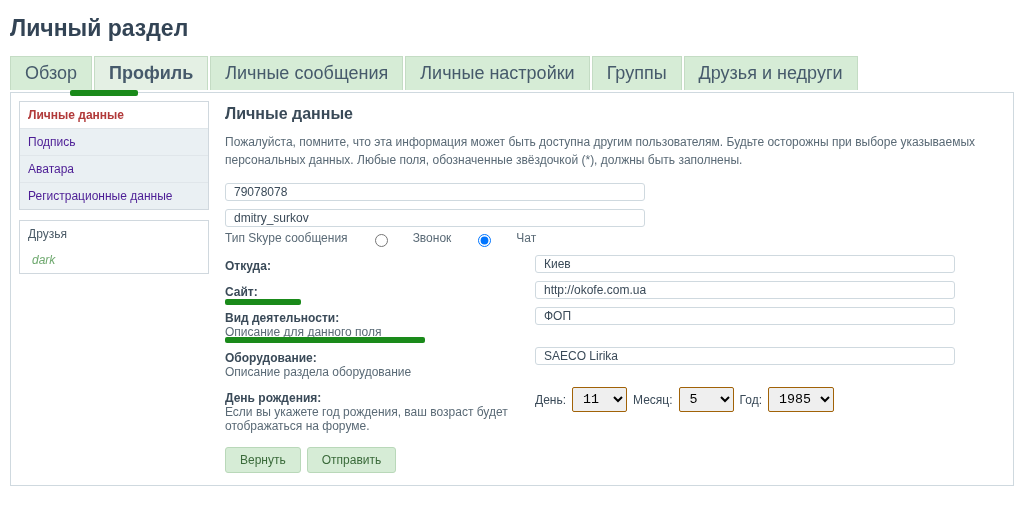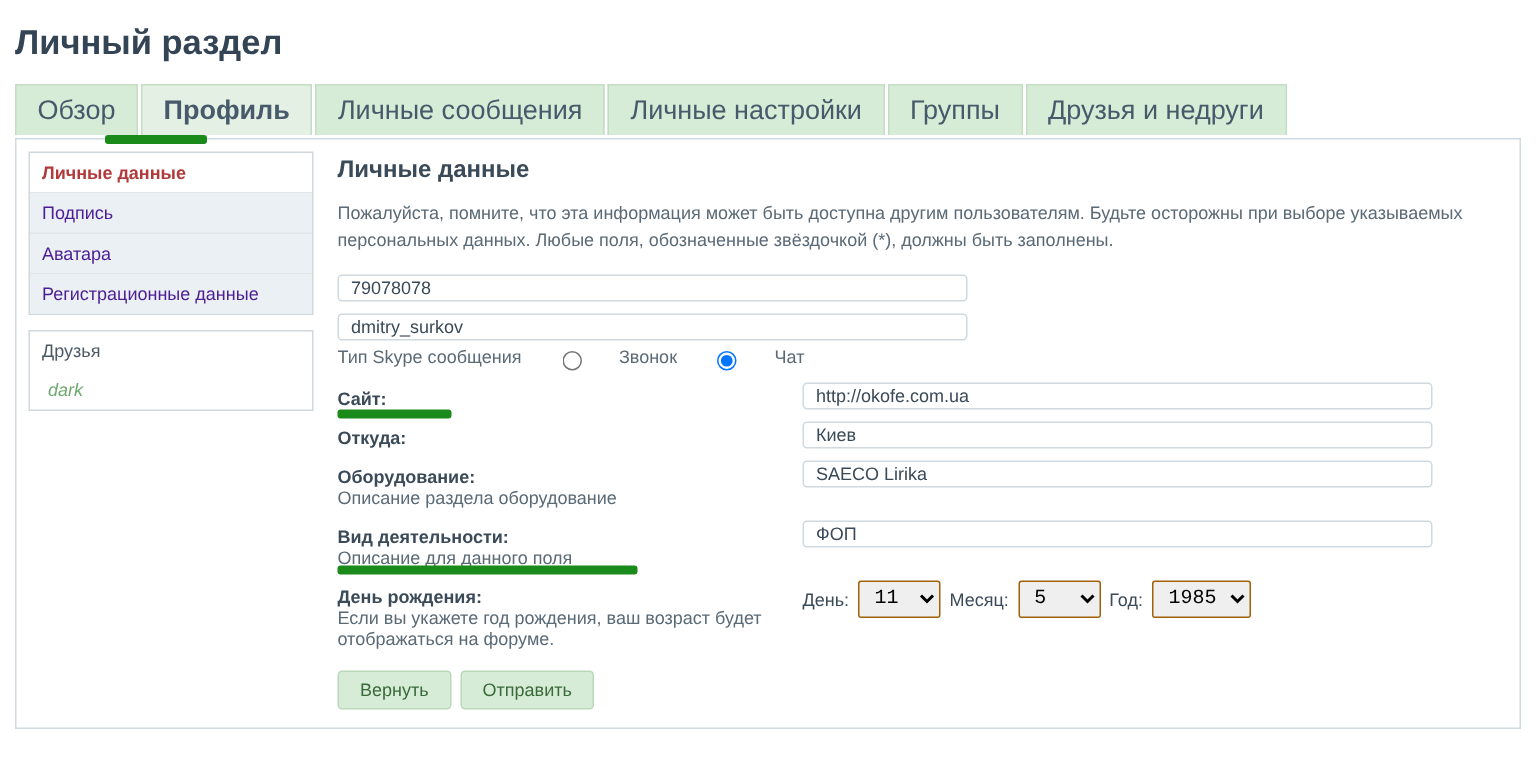--- a/index.html
+++ b/index.html
@@ -215,56 +215,56 @@
           <span>Тип Skype сообщения</span>
           <input type="radio" name="skypetype" style="">
           <span>Звонок</span>
           <input type="radio" name="skypetype" checked="" style="">
           <span>Чат</span>
         </div>
       </div>
     </div>
 
     <div class="field-row">
+      <div class="field-label">
+        <span class="label-title">Откуда:</span>
+      </div>
+      <div class="field-input">
+        <input class="txt" value="Киев" style="">
+      </div>
+    </div>
+
+    <div class="field-row">
       <div class="field-label" style="position:relative;">
         <span class="label-title">Сайт:</span>
         <div class="underline-mark mark" style="left:0; top:18px; width:76px;"></div>
       </div>
       <div class="field-input">
         <input class="txt" value="http://okofe.com.ua" style="">
-      </div>
-    </div>
-
-    <div class="field-row">
-      <div class="field-label">
-        <span class="label-title">Откуда:</span>
-      </div>
-      <div class="field-input">
-        <input class="txt" value="Киев" style="">
-      </div>
-    </div>
-
-    <div class="field-row">
-      <div class="field-label">
-        <span class="label-title">Оборудование:</span><br>
-        <span class="label-hint">Описание раздела оборудование</span>
-      </div>
-      <div class="field-input">
-        <input class="txt" value="SAECO Lirika" style="">
       </div>
     </div>
 
     <div class="field-row">
       <div class="field-label" style="position:relative;">
         <span class="label-title">Вид деятельности:</span><br>
         <span class="label-hint">Описание для данного поля</span>
         <div class="underline-mark mark" style="left:0; top:30px; width:200px;"></div>
       </div>
       <div class="field-input">
         <input class="txt" value="ФОП" style="">
+      </div>
+    </div>
+
+    <div class="field-row">
+      <div class="field-label">
+        <span class="label-title">Оборудование:</span><br>
+        <span class="label-hint">Описание раздела оборудование</span>
+      </div>
+      <div class="field-input">
+        <input class="txt" value="SAECO Lirika" style="">
       </div>
     </div>
 
 
     <div class="field-row">
       <div class="field-label">
         <span class="label-title">День рождения:</span><br>
         <span class="label-hint">Если вы укажете год рождения, ваш возраст будет отображаться на форуме.</span>
       </div>
       <div class="field-input date-row">

